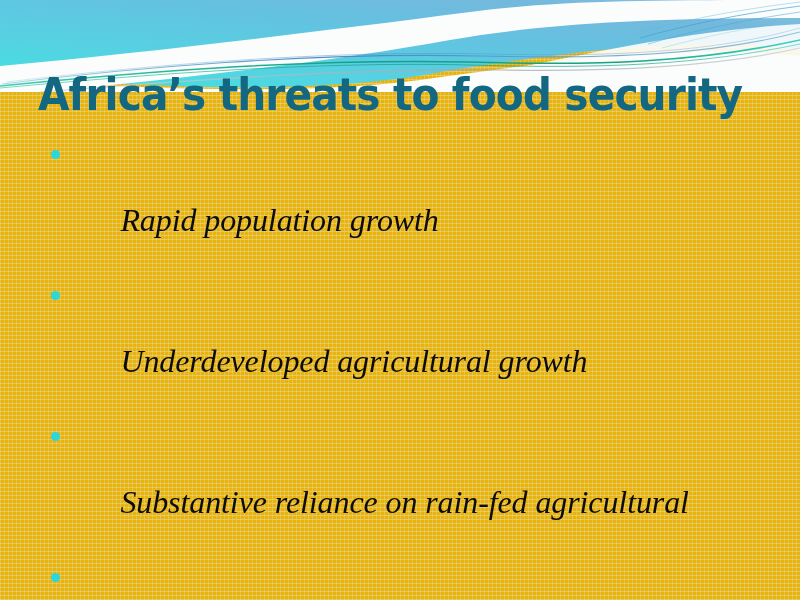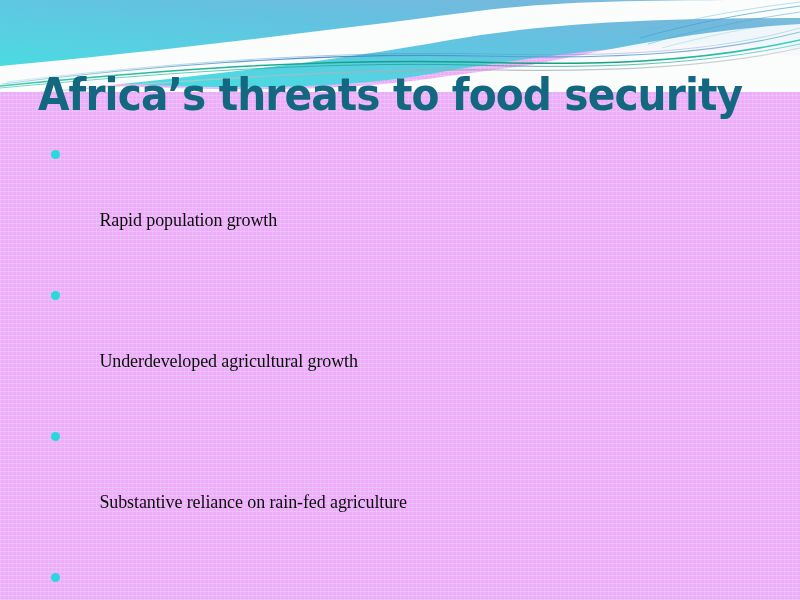--- a/index.html
+++ b/index.html
@@ -11,21 +11,21 @@
     height: 600px;
     overflow: hidden;
     background: #ffffff;
     font-family: "Liberation Serif", serif;
   }
 
   #slide {
     position: relative;
     width: 800px;
     height: 600px;
-    background-color: #f0abfc;
+    background-color: #eab308;
     overflow: hidden;
   }
 
   
   #slide-texture {
     position: absolute;
     inset: 0;
     pointer-events: none;
     background-image:
       repeating-linear-gradient(0deg,   rgba(222,228,232,0.55) 0px, rgba(222,228,232,0.55) 1px, rgba(255,255,255,0) 1px, rgba(255,255,255,0) 4px),
@@ -72,25 +72,26 @@
     list-style: none;
     margin: 0;
     padding: 0;
     z-index: 4;
   }
   .bullet-item {
     position: relative;
     padding-left: 33px;
     margin: 0 0 9px 0;
     font-family: "Liberation Serif", serif;
-    font-size: 18px;
+    font-size: 32px;
     line-height: 33px;
     color: #0c0c0c;
     letter-spacing: -0.1px;
     white-space: pre-wrap;
+    font-style: italic;
   }
   .bullet-marker {
     position: absolute;
     left: 11px;
     top: 12px;
     width: 9px;
     height: 9px;
     border-radius: 50%;
     background: #28d8dd;
   }
@@ -183,21 +184,21 @@
     <li class="bullet-item">
       <span class="bullet-marker"></span>
       <span class="bullet-text">Rapid population growth</span>
     </li>
     <li class="bullet-item">
       <span class="bullet-marker"></span>
       <span class="bullet-text">Underdeveloped agricultural growth</span>
     </li>
     <li class="bullet-item">
       <span class="bullet-marker"></span>
-      <span class="bullet-text">Substantive reliance on rain-fed agriculture</span>
+      <span class="bullet-text">Substantive reliance on rain-fed agricultural</span>
     </li>
     <li class="bullet-item">
       <span class="bullet-marker"></span>
       
     </li>
 
   </ul>
 
 </div>
 

